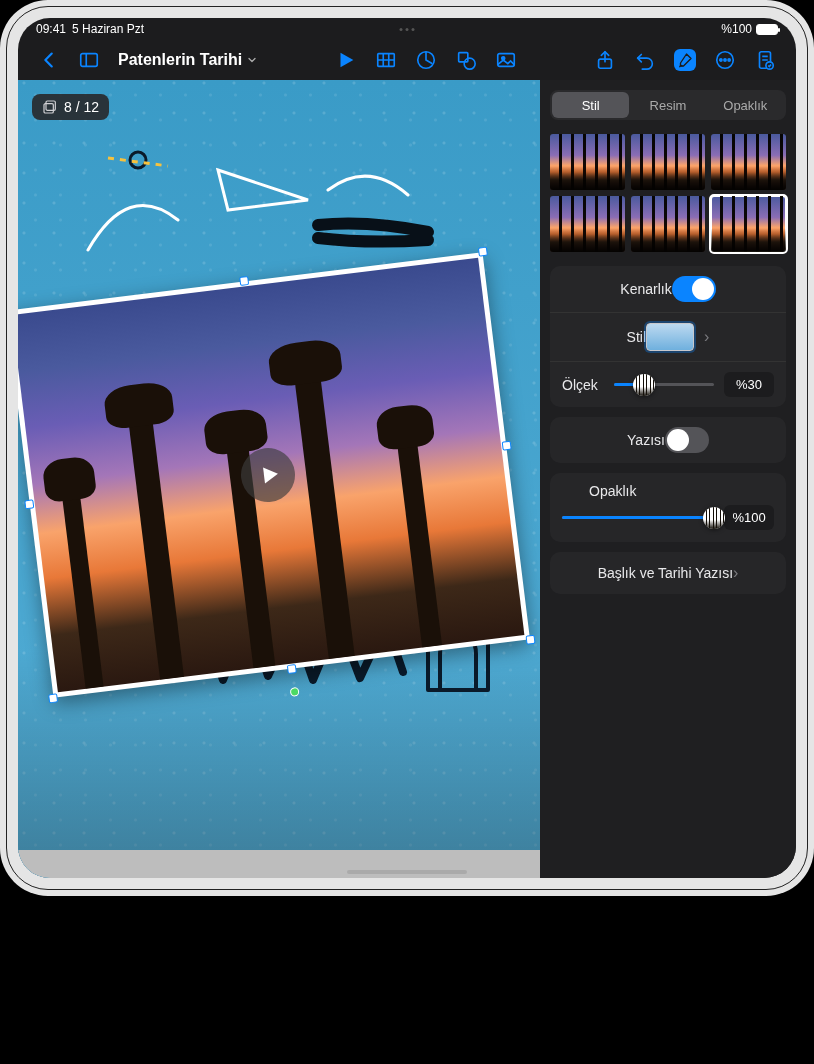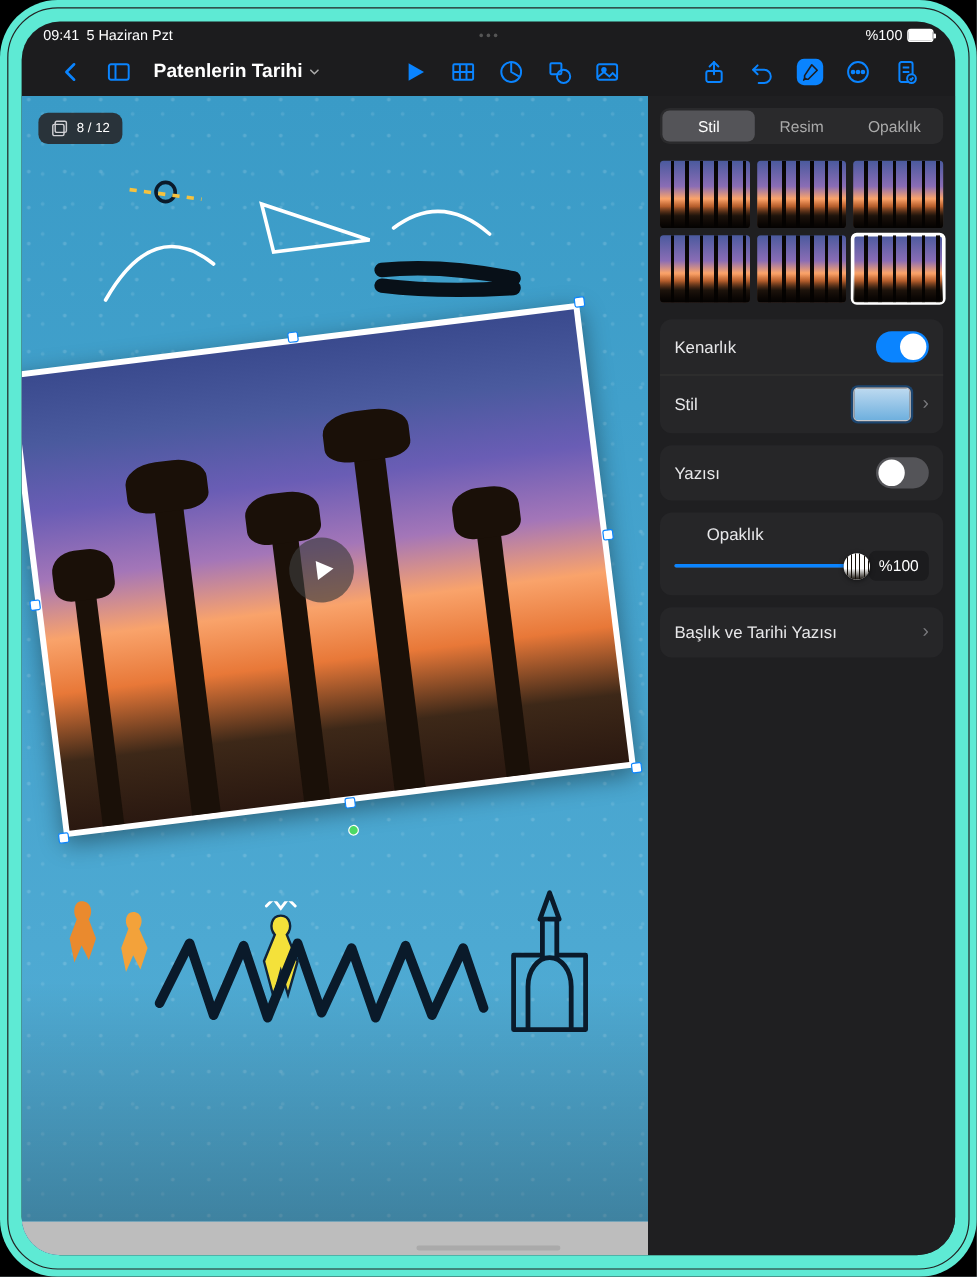--- a/index.html
+++ b/index.html
@@ -1,19 +1,19 @@
 <!DOCTYPE html>
 <html><head>
 <meta charset="utf-8">
 <style>
   * { margin: 0; padding: 0; box-sizing: border-box; font-family: -apple-system, BlinkMacSystemFont, "Segoe UI", sans-serif; }
   body { background: #000; display: flex; justify-content: center; }
   .device {
-    width: 814px; height: 1064px;
-    background: #5eead4;
+    width: 814px; height: 896px;
+    background: #e5e5e5;
     border-radius: 48px;
     padding: 18px;
     position: relative;
   }
   .device::before {
     content:"";
     position:absolute; inset:6px;
     border:1px solid #222;
     border-radius:42px;
     pointer-events:none;
@@ -40,21 +40,21 @@
   }
   .statusbar .center-dots span{ width:3px;height:3px;border-radius:50%;background:#555;}
   .statusbar .right { display:flex; align-items:center; gap:4px; }
   .battery {
     width: 22px; height: 11px; border: 1px solid #fff; border-radius: 3px; position: relative;
   }
   .battery::after { content:""; position:absolute; right:-3px; top:3px; width:2px; height:4px; background:#fff; border-radius:1px; }
   .battery .fill { background:#fff; width:100%; height:100%; border-radius:1px; }
 
   .toolbar {
-    height: 40px; display:flex; align-items:center; padding: 0 30px; gap:10px;
+    height: 40px; display:flex; align-items:center; padding: 0 20px; gap:10px;
   }
   .toolbar .tb-left, .toolbar .tb-center, .toolbar .tb-right { display:flex; align-items:center; gap:18px; }
   .toolbar .tb-left { flex:0 0 auto; }
   .toolbar .tb-title { color:#fff; font-size:16px; font-weight:600; display:flex; align-items:center; gap:4px;}
   .toolbar .spacer { flex:1; }
   .tb-icon { width:22px; height:22px; color:#0a84ff; display:flex; align-items:center; justify-content:center;}
   .tb-icon svg { width:100%; height:100%; }
   .tb-icon.active { background:#0a84ff; color:#1c1c1e; border-radius:6px; padding:2px;}
 
   .workspace { flex:1; display:flex; min-height:0;}
@@ -77,21 +77,21 @@
   .doodle.figure{left:190px;bottom:210px;width:52px;height:85px;}
   .doodle.zigzag{left:110px;bottom:180px;width:280px;height:90px;}
   .doodle.church{left:370px;bottom:180px;width:130px;height:130px;}
   .doodle.scribble1{left:50px;top:60px;width:380px;height:140px;}
 
   .slide-counter{
     position:absolute; left:14px; top:14px;
     background: rgba(40,40,42,.9); color:#fff;
     border-radius:8px; padding:5px 10px;
     display:flex; align-items:center; gap:6px;
-    font-size:11px;
+    font-size:14px;
   }
 
   .video-frame {
     position:absolute; left:10px; top:200px;
     width:480px; height:390px;
     transform: rotate(-7deg);
     background:#fff; padding:5px; border-radius:2px;
     box-shadow: 0 6px 20px rgba(0,0,0,.4);
   }
   .video-inner{
@@ -141,21 +141,21 @@
     background: linear-gradient(to top, #2a1810 0%, #3d2818 18%, #e87838 32%, #f9a36b 44%, #8a6db5 62%, #4a5a9e 100%);
   }
   .thumb::after{content:"";position:absolute;inset:0;background:
      linear-gradient(to top, #14100a 0%, transparent 42%),
      repeating-linear-gradient(to right, transparent 0 12%, #120d07 12% 16%);
      mix-blend-mode:multiply;}
   .thumb.sel{outline:3px solid #fff; outline-offset:-1px;}
 
   .section{background:#262628;margin:0 10px 10px;border-radius:10px;}
   .row{
-    display:flex;align-items:center;justify-content:space-between;
+    display:flex;align-items:center;justify-content:center;
     padding:10px 12px;min-height:42px;
   }
   .row + .row { border-top:1px solid #333;}
   .row-label{color:#e8e8ea;}
   .chev{color:#7a7a7e;font-size:16px;}
   .switch{width:44px;height:26px;border-radius:13px;background:#545458;position:relative;cursor:pointer;}
   .switch.on{background:#0a84ff;}
   .switch .knob{position:absolute;width:22px;height:22px;border-radius:50%;background:#fff;top:2px;left:2px;transition:left .15s;}
   .switch.on .knob{left:20px;}
 
@@ -391,20 +391,28 @@
                 <div class="knob"></div>
               </div>
           </div>
           <div class="row">
             <span class="row-label">Stil</span>
             <div style="display:flex;align-items:center;gap:10px;">
               <div class="style-swatch"></div>
               <span class="chev">›</span>
             </div>
           </div>
+          <div class="slider-row">
+            <span class="row-label" style="min-width:42px">Ölçek</span>
+            <div class="slider">
+              <div class="fill" style="width:30%"></div>
+              <div class="thumb" style="left:30%"></div>
+            </div>
+            <div class="val-box">%30</div>
+          </div>
         </div>
 
 
         <div class="section single">
           <div class="row">
             <span class="row-label">Yazısı</span>
             <div class="switch">
                 <div class="knob"></div>
               </div>
           </div>

